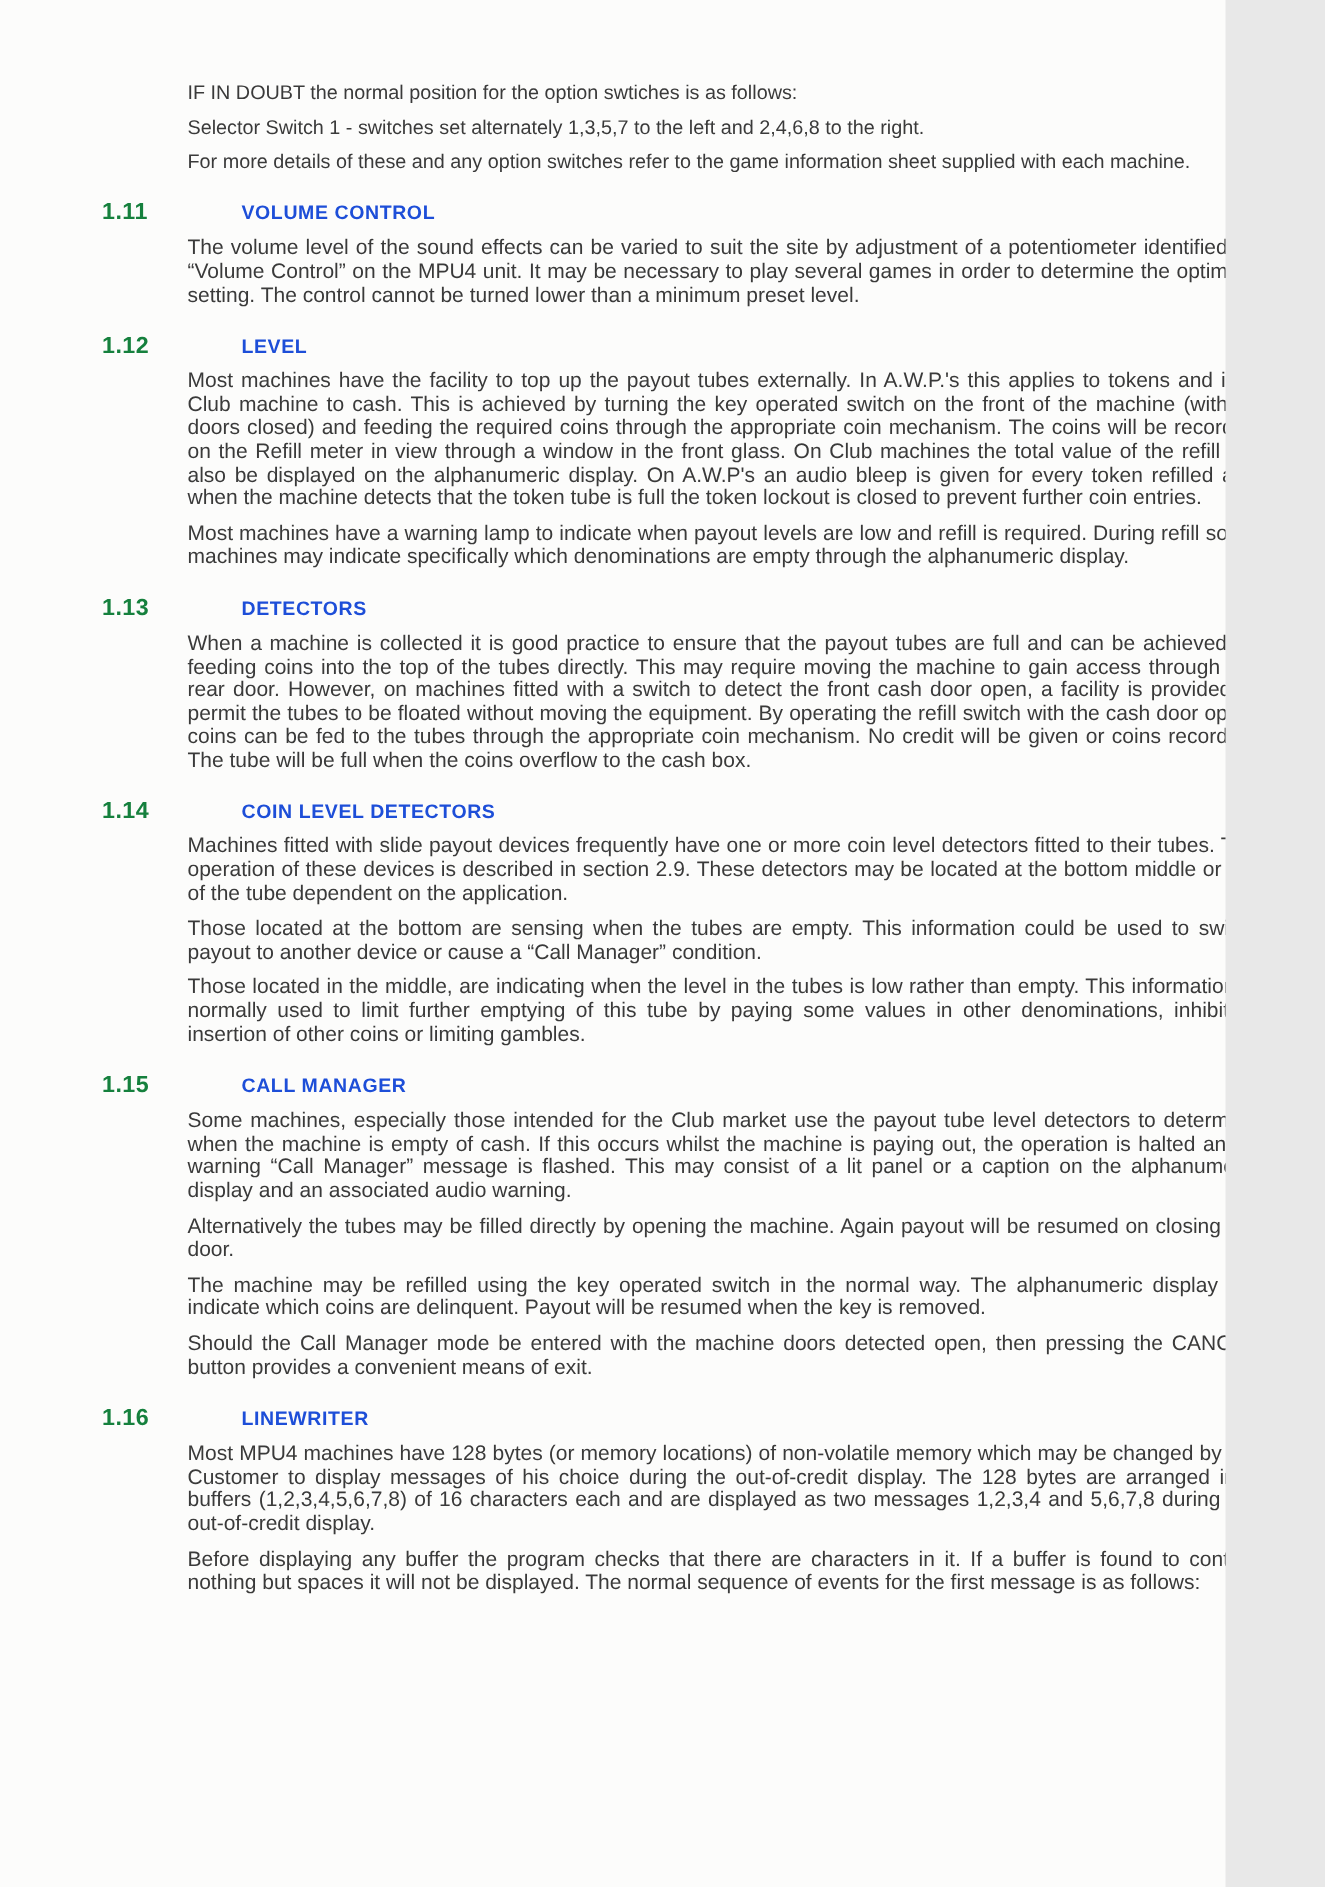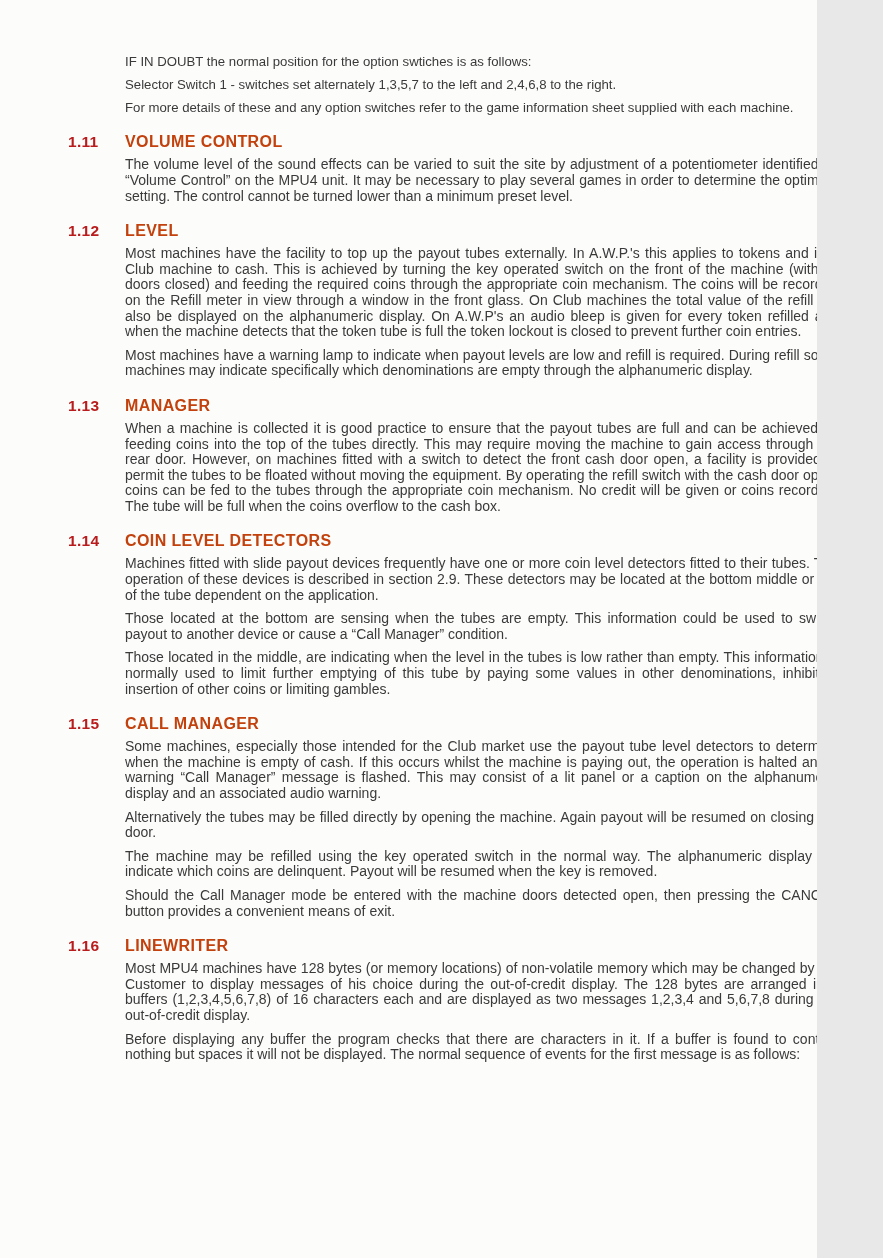--- a/index.html
+++ b/index.html
@@ -33,28 +33,29 @@
   .sec-head{
     display:flex;
     align-items:baseline;
     margin-bottom:6px;
   }
   .sec-num{
     width:57px;
     flex:0 0 57px;
     font-weight:bold;
     font-size:15.5px;
-    color:#b91c1c;
+    color:#15803d;
     letter-spacing:0.3px;
   }
   .sec-title{
     font-weight:bold;
-    font-size:16px;
-    color:#c2410c;
+    font-size:13px;
+    color:#1d4ed8;
     letter-spacing:0.4px;
+    margin-left:36px;
   }
   .sec-body{
     margin-left:57px;
     width:713px;
   }
   .sec-body p{
     margin:0 0 8px 0;
     font-size:14px;
     line-height:15.6px;
     text-align:justify;
@@ -93,21 +94,21 @@
           <div class="sec-title">LEVEL</div>
         </div>
         <div class="sec-body">
           <p>Most machines have the facility to top up the payout tubes externally. In A.W.P.'s this applies to tokens and in a Club machine to cash. This is achieved by turning the key operated switch on the front of the machine (with all doors closed) and feeding the required coins through the appropriate coin mechanism. The coins will be recorded on the Refill meter in view through a window in the front glass. On Club machines the total value of the refill will also be displayed on the alphanumeric display. On A.W.P's an audio bleep is given for every token refilled and when the machine detects that the token tube is full the token lockout is closed to prevent further coin entries.</p>
           <p>Most machines have a warning lamp to indicate when payout levels are low and refill is required. During refill some machines may indicate specifically which denominations are empty through the alphanumeric display.</p>
         </div>
       </div>
       <div class="section">
         <div class="sec-head">
           <div class="sec-num">1.13</div>
-          <div class="sec-title">MANAGER</div>
+          <div class="sec-title">DETECTORS</div>
         </div>
         <div class="sec-body">
           <p>When a machine is collected it is good practice to ensure that the payout tubes are full and can be achieved by feeding coins into the top of the tubes directly. This may require moving the machine to gain access through the rear door. However, on machines fitted with a switch to detect the front cash door open, a facility is provided to permit the tubes to be floated without moving the equipment. By operating the refill switch with the cash door open, coins can be fed to the tubes through the appropriate coin mechanism. No credit will be given or coins recorded. The tube will be full when the coins overflow to the cash box.</p>
         </div>
       </div>
       <div class="section">
         <div class="sec-head">
           <div class="sec-num">1.14</div>
           <div class="sec-title">COIN LEVEL DETECTORS</div>
         </div>

